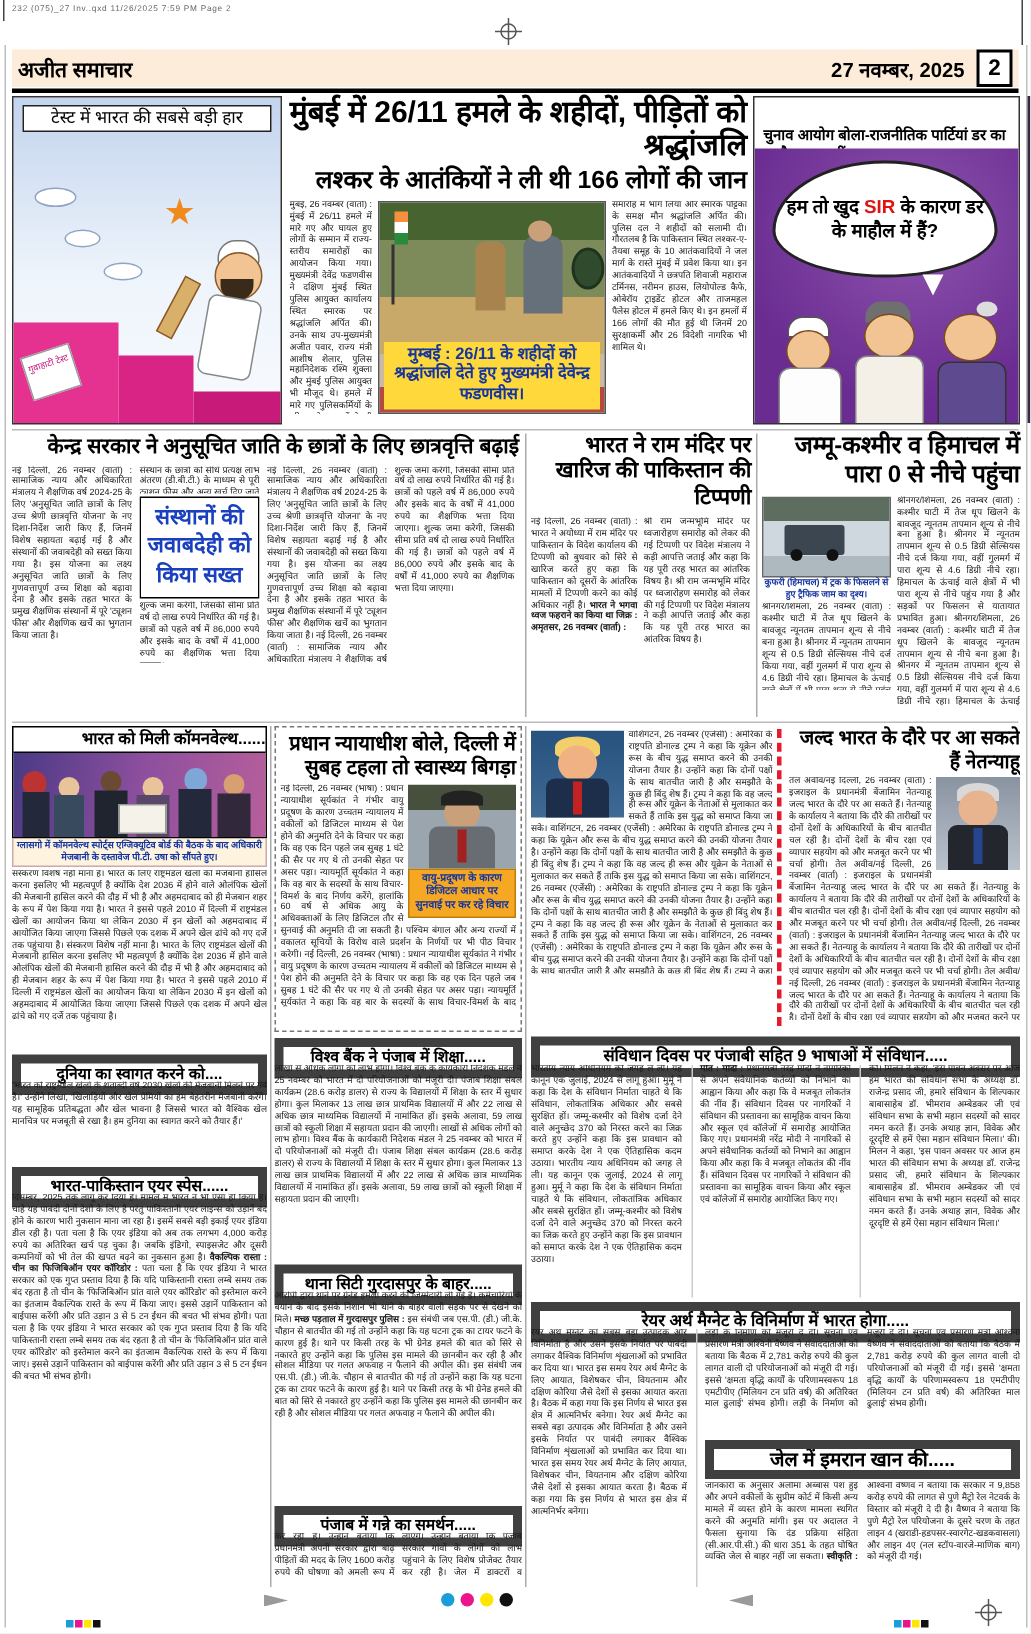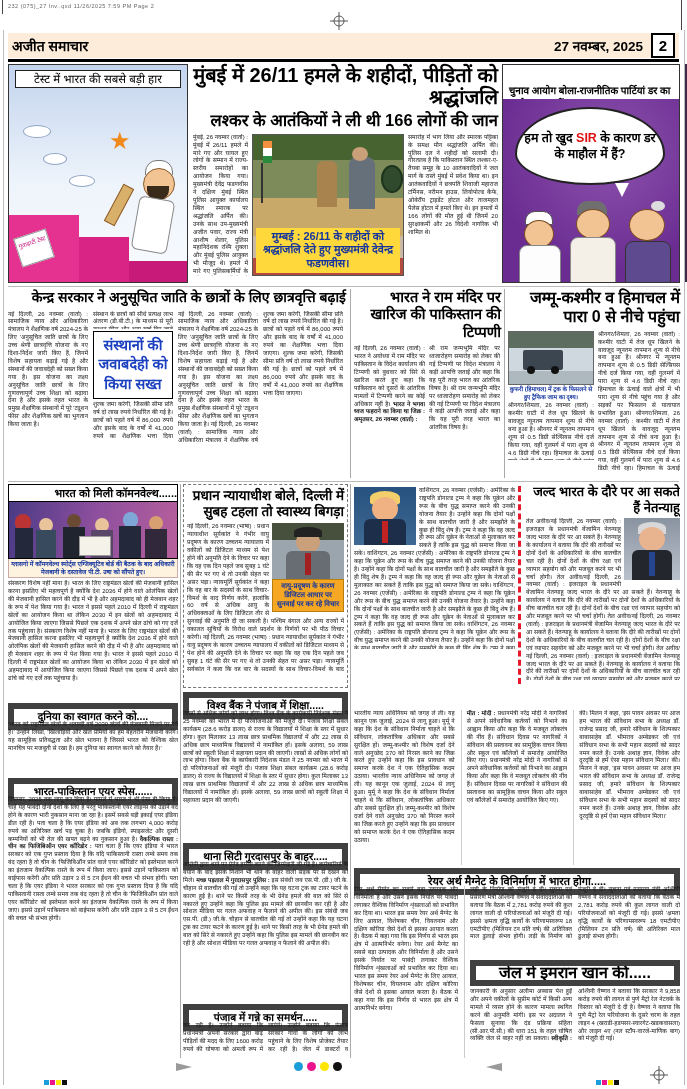--- a/index.html
+++ b/index.html
@@ -251,35 +251,36 @@
       <span style="float:right;width:56px;height:62px;margin:0 0 2px 3px;display:block;position:relative;background:linear-gradient(#8a93a0,#b9c2cc);">
         <span class="abs" style="left:14px;top:4px;width:28px;height:12px;background:#d8d8d8;border-radius:50% 50% 0 0;display:block;"></span>
         <span class="abs" style="left:15px;top:9px;width:26px;height:24px;background:#e8b48f;border-radius:50%;display:block;"></span>
         <span class="abs" style="left:8px;top:32px;width:40px;height:30px;background:#23262d;border-radius:6px 6px 0 0;display:block;"></span>
         <span class="abs" style="left:25px;top:34px;width:6px;height:24px;background:#27448f;display:block;"></span>
       </span>
       <span>तेल अवीव/नई दिल्ली, 26 नवम्बर (वार्ता) : इजराइल के प्रधानमंत्री बेंजामिन नेतन्याहू जल्द भारत के दौरे पर आ सकते हैं। नेतन्याहू के कार्यालय ने बताया कि दौरे की तारीखों पर दोनों देशों के अधिकारियों के बीच बातचीत चल रही है। दोनों देशों के बीच रक्षा एवं व्यापार सहयोग को और मजबूत करने पर भी चर्चा होगी। तेल अवीव/नई दिल्ली, 26 नवम्बर (वार्ता) : इजराइल के प्रधानमंत्री बेंजामिन नेतन्याहू जल्द भारत के दौरे पर आ सकते हैं। नेतन्याहू के कार्यालय ने बताया कि दौरे की तारीखों पर दोनों देशों के अधिकारियों के बीच बातचीत चल रही है। दोनों देशों के बीच रक्षा एवं व्यापार सहयोग को और मजबूत करने पर भी चर्चा होगी। तेल अवीव/नई दिल्ली, 26 नवम्बर (वार्ता) : इजराइल के प्रधानमंत्री बेंजामिन नेतन्याहू जल्द भारत के दौरे पर आ सकते हैं। नेतन्याहू के कार्यालय ने बताया कि दौरे की तारीखों पर दोनों देशों के अधिकारियों के बीच बातचीत चल रही है। दोनों देशों के बीच रक्षा एवं व्यापार सहयोग को और मजबूत करने पर भी चर्चा होगी। तेल अवीव/नई दिल्ली, 26 नवम्बर (वार्ता) : इजराइल के प्रधानमंत्री बेंजामिन नेतन्याहू जल्द भारत के दौरे पर आ सकते हैं। नेतन्याहू के कार्यालय ने बताया कि दौरे की तारीखों पर दोनों देशों के अधिकारियों के बीच बातचीत चल रही है। दोनों देशों के बीच रक्षा एवं व्यापार सहयोग को और मजबूत करने पर भी चर्चा होगी।</span>
     </div>
   </div>
 
+  <div class="abs boxhead" style="left:354px;top:691px;width:326px;box-sizing:border-box;font-size:11px;">संविधान दिवस पर पंजाबी सहित 9 भाषाओं में संविधान.....</div>
   <div class="abs" style="left:354px;top:710px;width:326px;height:155px;display:flex;gap:6px;">
     <div class="bt" style="width:104px;height:155px;">भारतीय न्याय अधिनियम को जगह ले ली। यह कानून एक जुलाई, 2024 से लागू हुआ। मुर्मू ने कहा कि देश के संविधान निर्माता चाहते थे कि संविधान, लोकतांत्रिक अधिकार और सबसे सुरक्षित हों। जम्मू-कश्मीर को विशेष दर्जा देने वाले अनुच्छेद 370 को निरस्त करने का जिक्र करते हुए उन्होंने कहा कि इस प्रावधान को समाप्त करके देश ने एक ऐतिहासिक कदम उठाया। भारतीय न्याय अधिनियम को जगह ले ली। यह कानून एक जुलाई, 2024 से लागू हुआ। मुर्मू ने कहा कि देश के संविधान निर्माता चाहते थे कि संविधान, लोकतांत्रिक अधिकार और सबसे सुरक्षित हों। जम्मू-कश्मीर को विशेष दर्जा देने वाले अनुच्छेद 370 को निरस्त करने का जिक्र करते हुए उन्होंने कहा कि इस प्रावधान को समाप्त करके देश ने एक ऐतिहासिक कदम उठाया।</div>
     <div class="bt" style="width:104px;height:155px;border-left:1px solid #ccc;padding-left:5px;">
       <b>मीत : मोदी : </b>
       <span>प्रधानमंत्री नरेंद्र मोदी ने नागरिकों से अपने संवैधानिक कर्तव्यों को निभाने का आह्वान किया और कहा कि वे मजबूत लोकतंत्र की नींव हैं। संविधान दिवस पर नागरिकों ने संविधान की प्रस्तावना का सामूहिक वाचन किया और स्कूल एवं कॉलेजों में समारोह आयोजित किए गए। प्रधानमंत्री नरेंद्र मोदी ने नागरिकों से अपने संवैधानिक कर्तव्यों को निभाने का आह्वान किया और कहा कि वे मजबूत लोकतंत्र की नींव हैं। संविधान दिवस पर नागरिकों ने संविधान की प्रस्तावना का सामूहिक वाचन किया और स्कूल एवं कॉलेजों में समारोह आयोजित किए गए।</span>
     </div>
     <div class="bt" style="width:104px;height:155px;border-left:1px solid #ccc;padding-left:5px;">की। मिलन ने कहा, 'इस पावन अवसर पर आज हम भारत की संविधान सभा के अध्यक्ष डॉ. राजेन्द्र प्रसाद जी, हमारे संविधान के शिल्पकार बाबासाहेब डॉ. भीमराव अम्बेडकर जी एवं संविधान सभा के सभी महान सदस्यों को सादर नमन करते हैं। उनके अथाह ज्ञान, विवेक और दूरदृष्टि से हमें ऐसा महान संविधान मिला।' की। मिलन ने कहा, 'इस पावन अवसर पर आज हम भारत की संविधान सभा के अध्यक्ष डॉ. राजेन्द्र प्रसाद जी, हमारे संविधान के शिल्पकार बाबासाहेब डॉ. भीमराव अम्बेडकर जी एवं संविधान सभा के सभी महान सदस्यों को सादर नमन करते हैं। उनके अथाह ज्ञान, विवेक और दूरदृष्टि से हमें ऐसा महान संविधान मिला।'</div>
   </div>
 
   <div class="abs boxhead" style="left:354px;top:868px;width:326px;box-sizing:border-box;font-size:11px;">रेयर अर्थ मैग्नेट के विनिर्माण में भारत होगा.....</div>
   <div class="abs" style="left:354px;top:886px;width:326px;height:172px;display:flex;gap:6px;">
     <div class="bt" style="width:104px;height:172px;">रेयर अर्थ मैग्नेट का सबसे बड़ा उत्पादक और विनिर्माता है और उसने इसके निर्यात पर पाबंदी लगाकर वैश्विक विनिर्माण शृंखलाओं को प्रभावित कर दिया था। भारत इस समय रेयर अर्थ मैग्नेट के लिए आयात, विशेषकर चीन, वियतनाम और दक्षिण कोरिया जैसे देशों से इसका आयात करता है। बैठक में कहा गया कि इस निर्णय से भारत इस क्षेत्र में आत्मनिर्भर बनेगा। रेयर अर्थ मैग्नेट का सबसे बड़ा उत्पादक और विनिर्माता है और उसने इसके निर्यात पर पाबंदी लगाकर वैश्विक विनिर्माण शृंखलाओं को प्रभावित कर दिया था। भारत इस समय रेयर अर्थ मैग्नेट के लिए आयात, विशेषकर चीन, वियतनाम और दक्षिण कोरिया जैसे देशों से इसका आयात करता है। बैठक में कहा गया कि इस निर्णय से भारत इस क्षेत्र में आत्मनिर्भर बनेगा।</div>
     <div style="width:216px;height:172px;display:flex;flex-direction:column;overflow:hidden;border-left:1px solid #ccc;padding-left:5px;box-sizing:border-box;">
       <div class="bt" style="height:72px;column-count:2;column-gap:6px;">लड़ी के निर्माण को मंजूरी दे दी। सूचना एवं प्रसारण मंत्री अश्विनी वैष्णव ने संवाददाताओं को बताया कि बैठक में 2,781 करोड़ रुपये की कुल लागत वाली दो परियोजनाओं को मंजूरी दी गई। इससे 'क्षमता वृद्धि कार्यों के परिणामस्वरूप 18 एमटीपीए (मिलियन टन प्रति वर्ष) की अतिरिक्त माल ढुलाई' संभव होगी। लड़ी के निर्माण को मंजूरी दे दी। सूचना एवं प्रसारण मंत्री अश्विनी वैष्णव ने संवाददाताओं को बताया कि बैठक में 2,781 करोड़ रुपये की कुल लागत वाली दो परियोजनाओं को मंजूरी दी गई। इससे 'क्षमता वृद्धि कार्यों के परिणामस्वरूप 18 एमटीपीए (मिलियन टन प्रति वर्ष) की अतिरिक्त माल ढुलाई' संभव होगी।</div>
-      <div class="boxhead" style="margin:2px 0;font-size:16px;line-height:14px;">जेल में इमरान खान की.....</div>
+      <div class="boxhead" style="margin:2px 0;font-size:13px;line-height:14px;">जेल में इमरान खान की.....</div>
       <div class="bt" style="flex:1;column-count:2;column-gap:6px;">
         <span>जानकारी के अनुसार अलीमा अब्बास पेश हुईं और अपने वकीलों के सुप्रीम कोर्ट में किसी अन्य मामले में व्यस्त होने के कारण मामला स्थगित करने की अनुमति मांगी। इस पर अदालत ने फैसला सुनाया कि दंड प्रक्रिया संहिता (सी.आर.पी.सी.) की धारा 351 के तहत घोषित व्यक्ति जेल से बाहर नहीं जा सकता।</span>
         <b style="color:#111;">स्वीकृति : </b>
         <span>अश्विनी वैष्णव ने बताया कि सरकार ने 9,858 करोड़ रुपये की लागत से पुणे मैट्रो रेल नेटवर्क के विस्तार को मंजूरी दे दी है। वैष्णव ने बताया कि पुणे मैट्रो रेल परियोजना के दूसरे चरण के तहत लाइन 4 (खराडी-हडपसर-स्वारगेट-खडकवासला) और लाइन 4ए (नल स्टॉप-वारजे-माणिक बाग) को मंजूरी दी गई।</span>
       </div>
     </div>
   </div>
 
   <div class="abs" style="left:176px;top:1063px;width:16px;height:8px;background:#9a9a9a;clip-path:polygon(0 0,100% 50%,0 100%);"></div>
   <div class="dot" style="left:294px;top:1062px;background:#1b9dd9;"></div>

